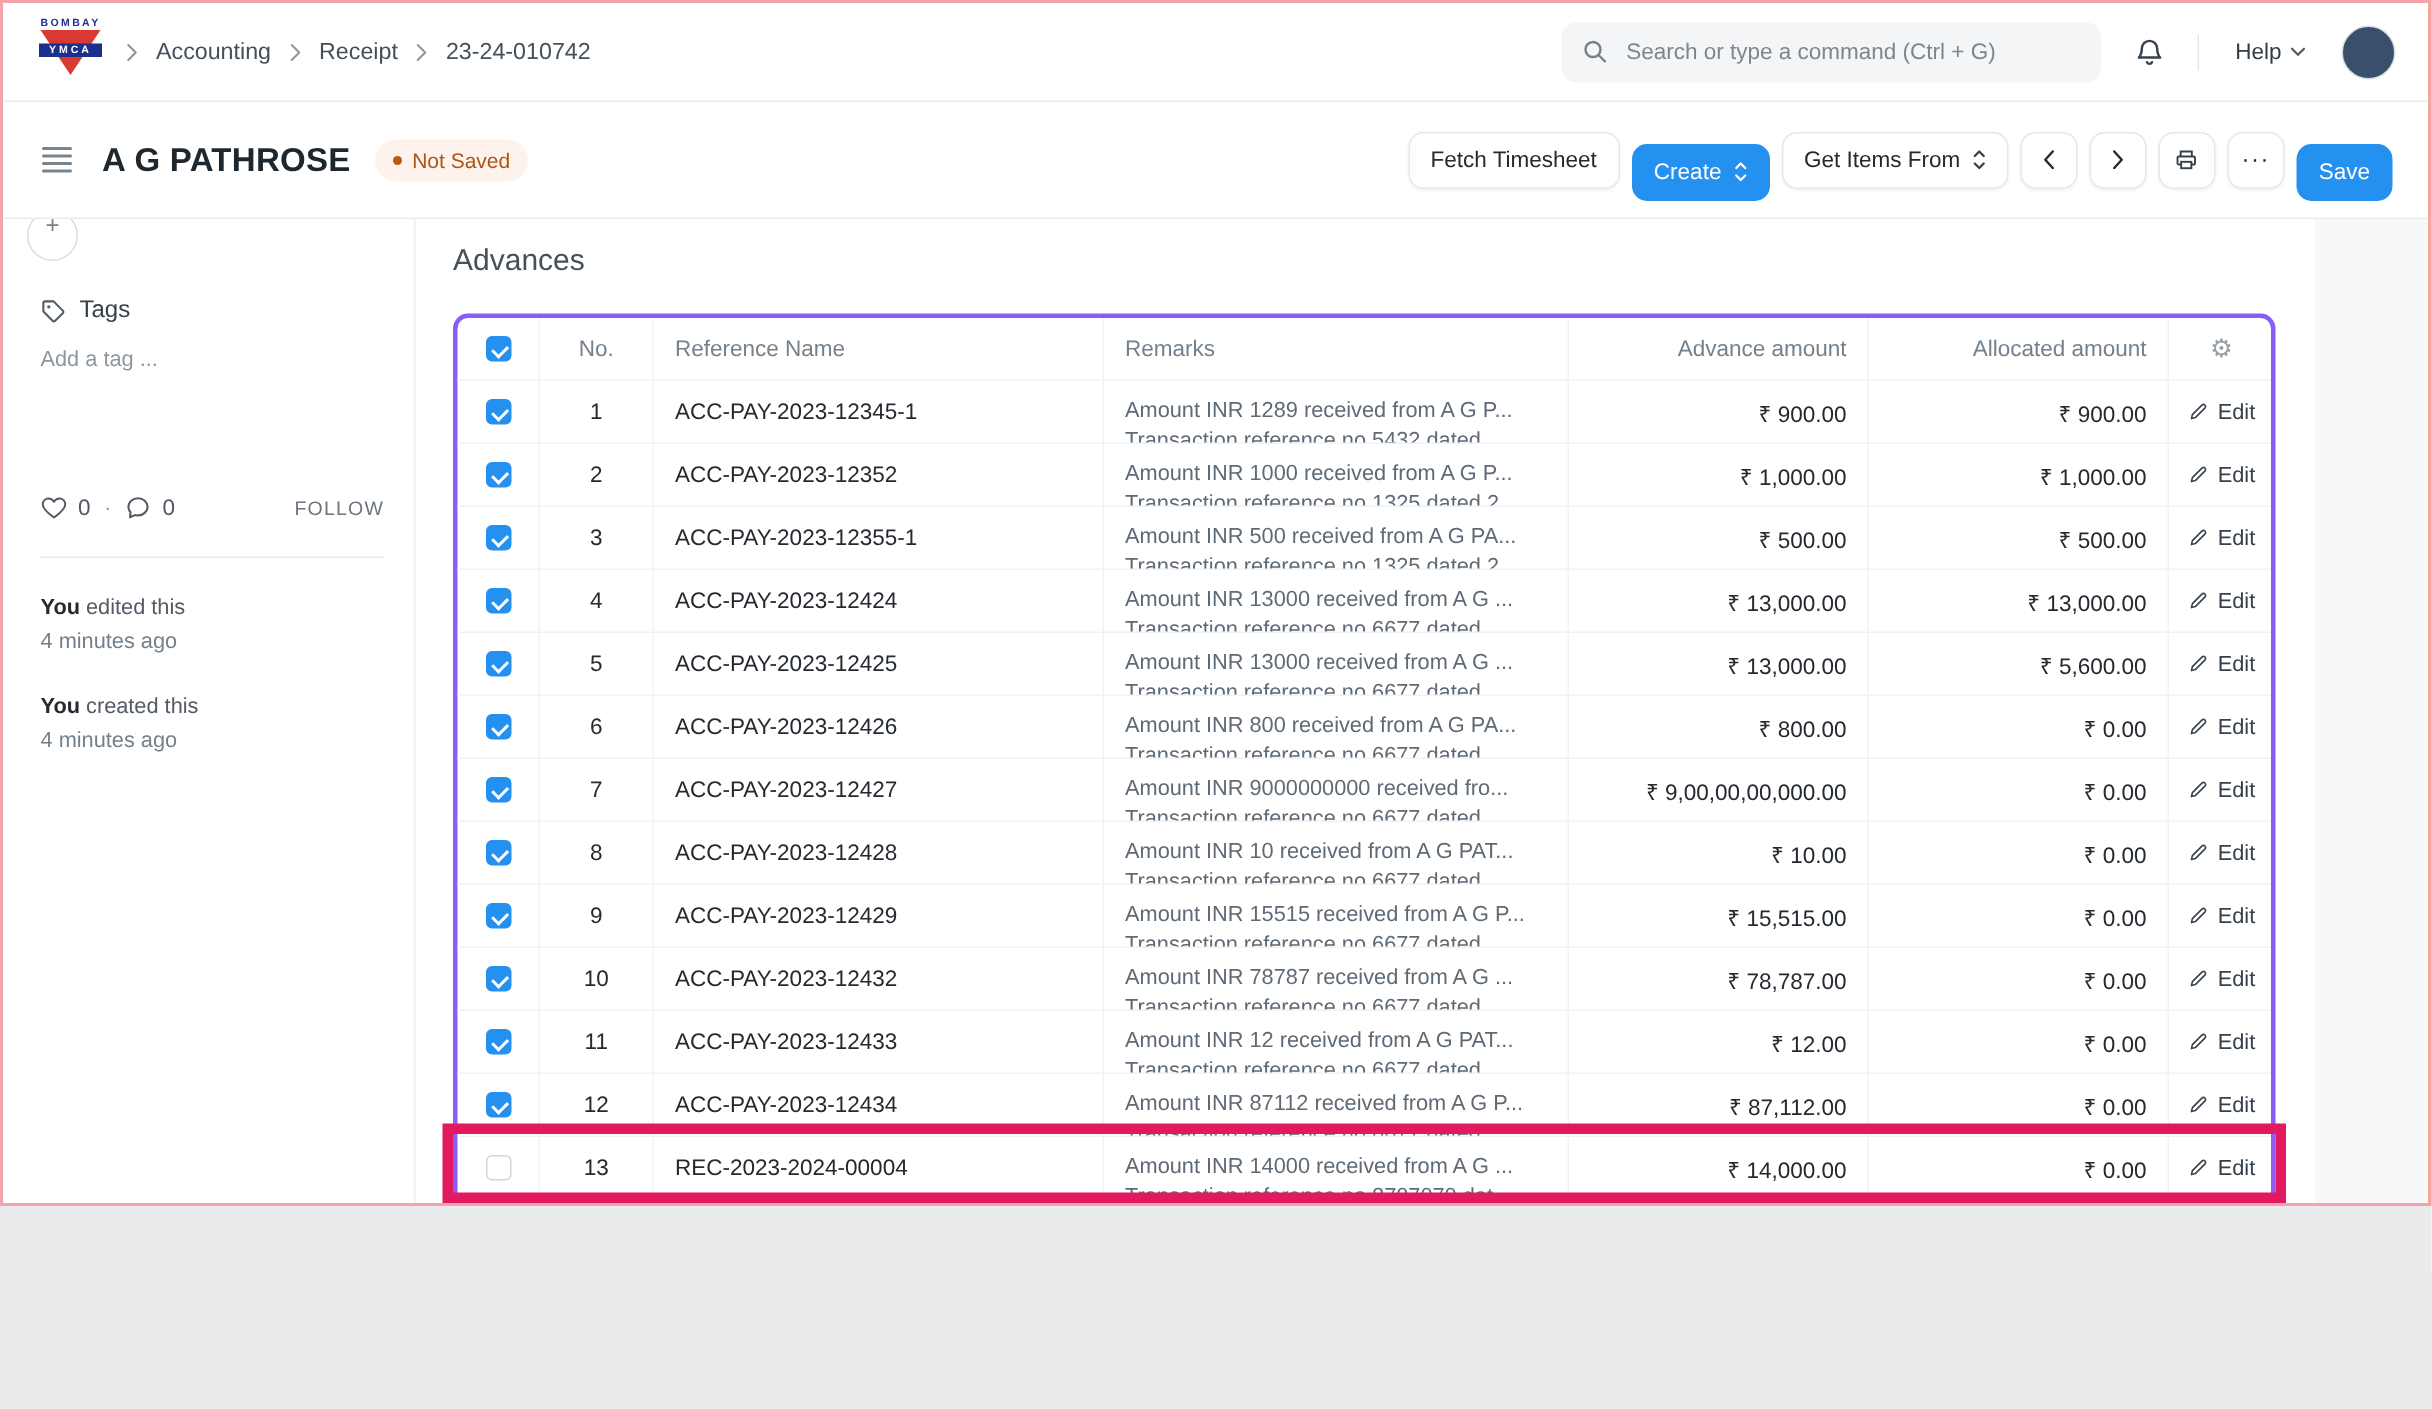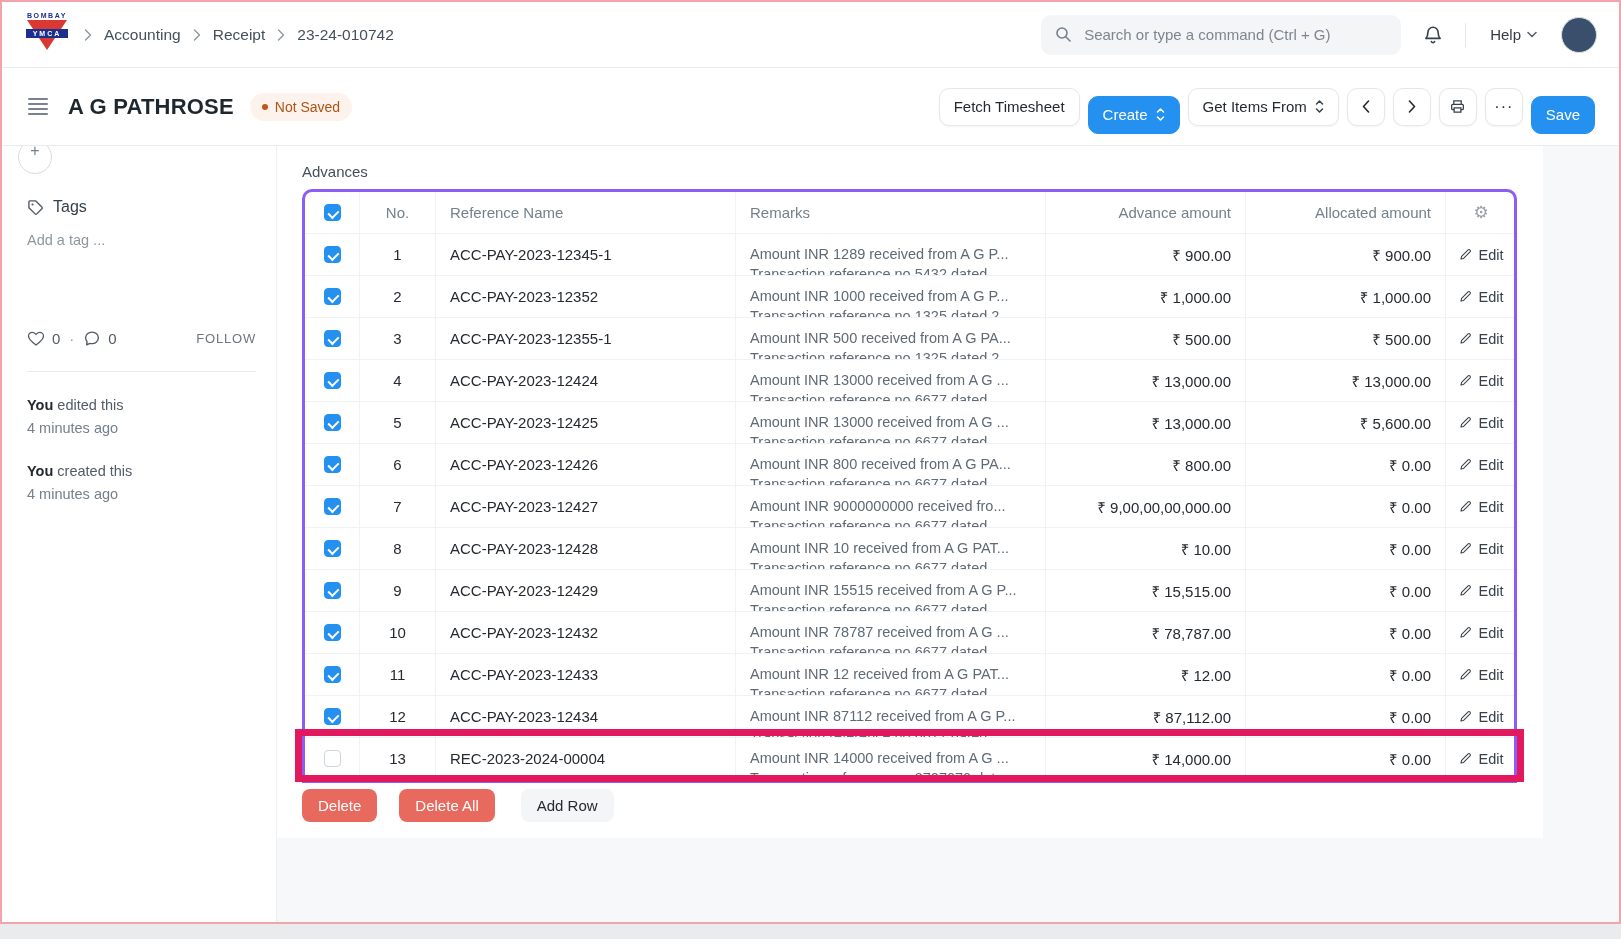--- a/index.html
+++ b/index.html
@@ -1,17 +1,17 @@
 <!DOCTYPE html>
 <html><head>
 <meta charset="utf-8">
 <style>
   html,body{margin:0;padding:0;}
   body{font-family:"Liberation Sans",sans-serif;background:#e9ebed;}
-  .viewport{width:1621px;height:924px;box-sizing:border-box;border:2px solid #f2a3ab;
+  .viewport{width:1621px;height:804px;box-sizing:border-box;border:2px solid #f2a3ab;
     background:#f97316;overflow:hidden;position:relative;}
 
   
   .navbar{height:66px;background:#fff;border-bottom:1px solid #e9ecef;
     display:flex;align-items:center;justify-content:space-between;padding:0 22px;box-sizing:border-box;}
   .nav-left{display:flex;align-items:center;gap:14px;}
   .logo{width:46px;height:46px;position:relative;cursor:pointer;}
   .logo-top{font-size:7px;font-weight:700;color:#1b2f8f;letter-spacing:1.6px;text-align:center;}
   .logo-tri{width:0;height:0;margin:1px auto 0;border-left:20px solid transparent;
     border-right:20px solid transparent;border-top:30px solid #da3832;}
@@ -73,21 +73,21 @@
 
   .main{width:1266px;box-sizing:border-box;background:#fff;align-self:flex-start;padding:0 0 16px 25px;flex:0 0 auto;}
 
   
   .tabs{display:flex;gap:38px;height:76px;border-bottom:1px solid #eceff1;margin-left:0;margin-right:0;
     box-sizing:border-box;}
   .tab{display:flex;align-items:center;font-size:16px;color:#525b66;cursor:pointer;position:relative;}
   .tab.active{color:#1b232b;font-weight:700;}
   .tab.active::after{content:"";position:absolute;left:0;right:0;bottom:-1px;height:2px;background:#2490ef;}
 
-  .section-label{margin:17px 0 9px;font-size:15px;color:#44505a;}
+  .section-label{margin:17px 0 23px;font-size:20px;color:#44505a;}
 
   
   .grid-wrap{position:relative;width:1215px;}
   .grid{border:3px solid #8b5cf6;border-radius:10px 10px 0 0;overflow:visible;background:#fff;}
   .trow{display:grid;grid-template-columns:55px 76px 300px 310px 200px 200px 70px;height:42px;
     border-bottom:1px solid #f0f2f4;box-sizing:border-box;}
   .trow:last-child{border-bottom:1px solid #ebeef1;}
   .c{border-right:1px solid #f0f2f4;display:flex;align-items:center;box-sizing:border-box;overflow:hidden;font-size:15px;}
   .c:last-child{border-right:none;}
   .c-check{justify-content:center;}

